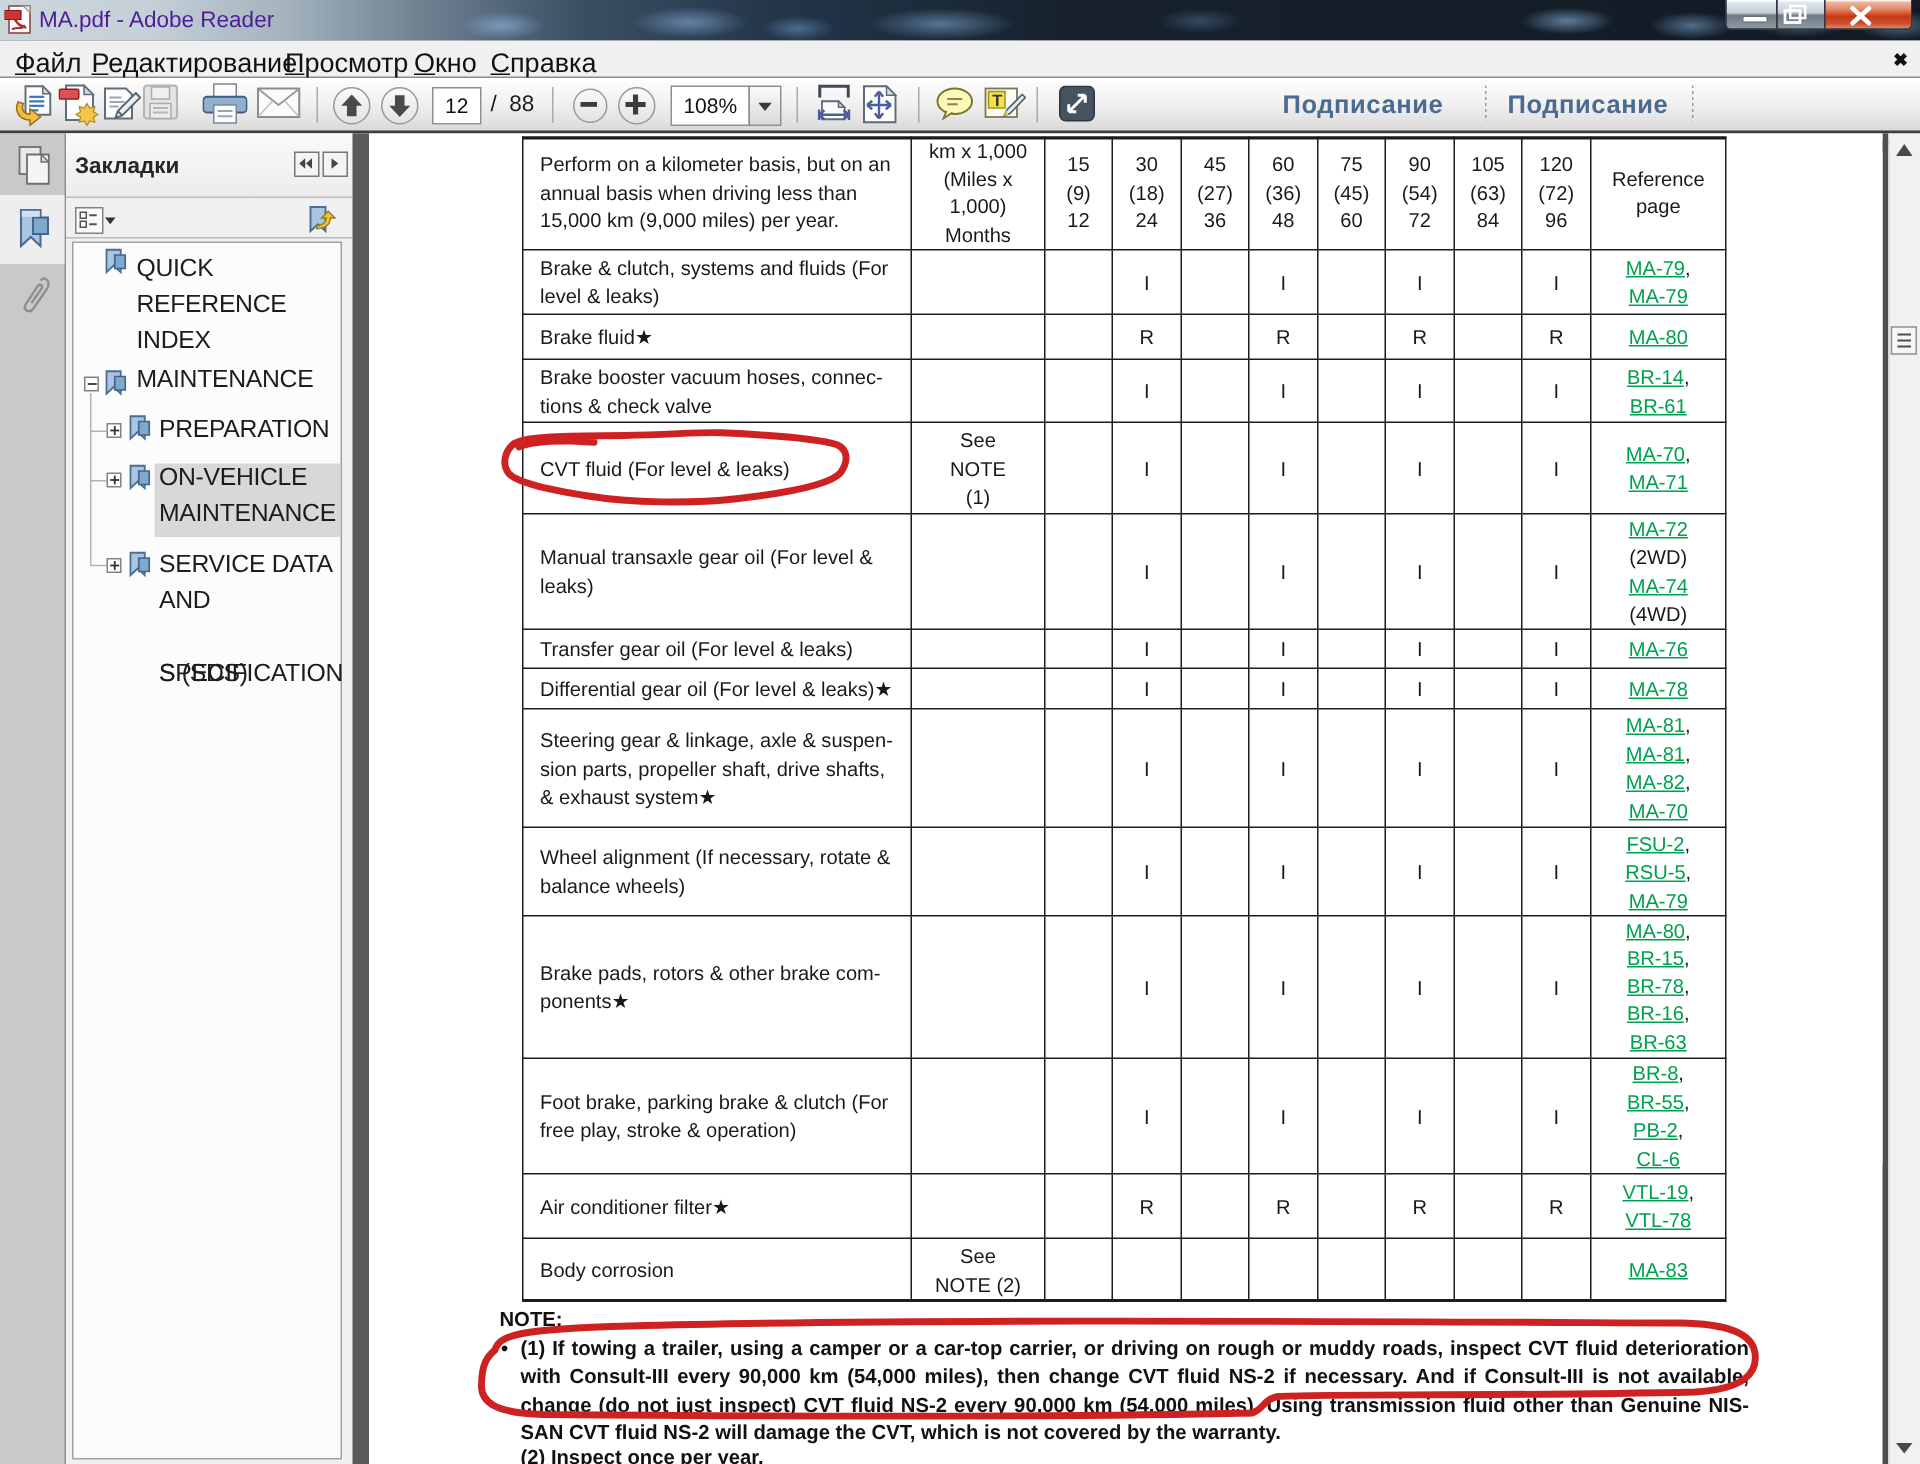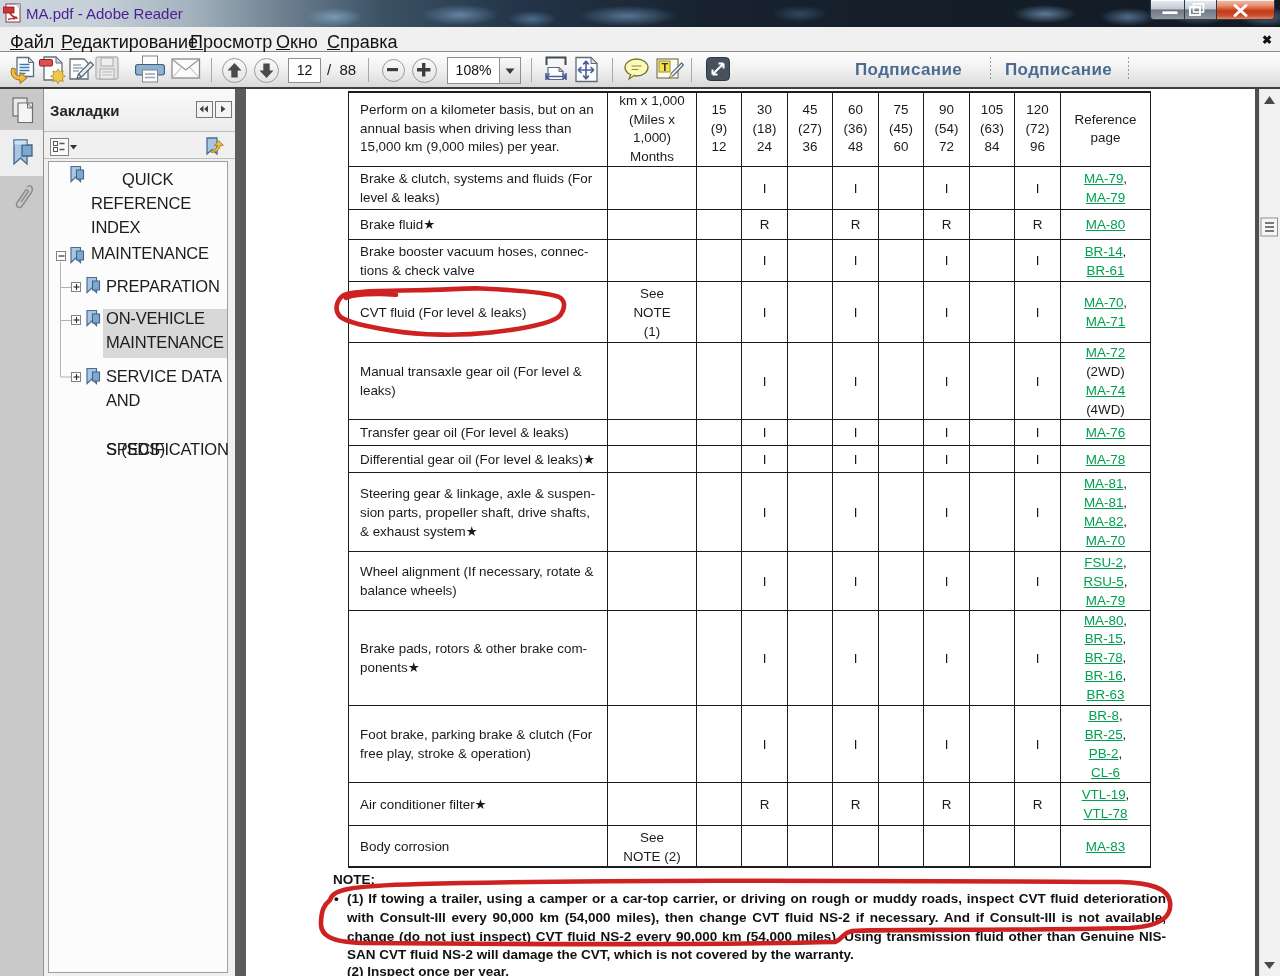--- a/index.html
+++ b/index.html
@@ -409,21 +409,21 @@
           <td class="d">Foot brake, parking brake &amp; clutch (For<br>free play, stroke &amp; operation)</td>
           <td></td>
           <td></td>
           <td>I</td>
           <td></td>
           <td>I</td>
           <td></td>
           <td>I</td>
           <td></td>
           <td>I</td>
-          <td><a>BR-8</a>,<br><a>BR-25</a>,<br><a>PB-2</a>,<br><a>CL-6</a></td>
+          <td><a>BR-8</a>,<br><a>BR-55</a>,<br><a>PB-2</a>,<br><a>CL-6</a></td>
         </tr>
 <tr style="height:43px">
           <td class="d">Air conditioner filter★</td>
           <td></td>
           <td></td>
           <td>R</td>
           <td></td>
           <td>R</td>
           <td></td>
           <td>R</td>
@@ -493,21 +493,21 @@
     <path d="M7.5 5 h7 v9 h-7 z" fill="#7fa8cd" stroke="#42638a" stroke-width="1.1"></path>
   </svg>
 <svg class="abs" style="left:85px;top:309px" width="16" height="19">
     <path d="M2 1.5 h9.5 v15 l-4.75 -4.5 -4.75 4.5 z" fill="#a8c6e2" stroke="#4a6d91" stroke-width="1.2"></path>
     <path d="M7.5 5 h7 v9 h-7 z" fill="#7fa8cd" stroke="#42638a" stroke-width="1.1"></path>
   </svg>
 <svg class="abs" style="left:85px;top:367px" width="16" height="19">
     <path d="M2 1.5 h9.5 v15 l-4.75 -4.5 -4.75 4.5 z" fill="#a8c6e2" stroke="#4a6d91" stroke-width="1.2"></path>
     <path d="M7.5 5 h7 v9 h-7 z" fill="#7fa8cd" stroke="#42638a" stroke-width="1.1"></path>
   </svg>
-<div class="bk" style="left:91px;top:169.8px;margin-left:31px;">QUICK</div>
+<div class="bk" style="left:91px;top:169.8px;">QUICK</div>
 <div class="bk" style="left:91px;top:193.8px;">REFERENCE</div>
 <div class="bk" style="left:91px;top:218.3px;">INDEX</div>
 <div class="bk" style="left:91px;top:243.8px;">MAINTENANCE</div>
 <div class="bk" style="left:106px;top:276.8px;">PREPARATION</div>
 <div class="bk" style="left:106px;top:309.3px;">ON-VEHICLE</div>
 <div class="bk" style="left:106px;top:333.3px;">MAINTENANCE</div>
 <div class="bk" style="left:106px;top:366.8px;">SERVICE DATA</div>
 <div class="bk" style="left:106px;top:391.3px;">AND</div>
 <div class="bk" style="left:106px;top:415.8px;margin-top:24px;">SPECIFICATION</div>
 <div class="bk" style="left:106px;top:440.3px;">S (SDS)</div>

